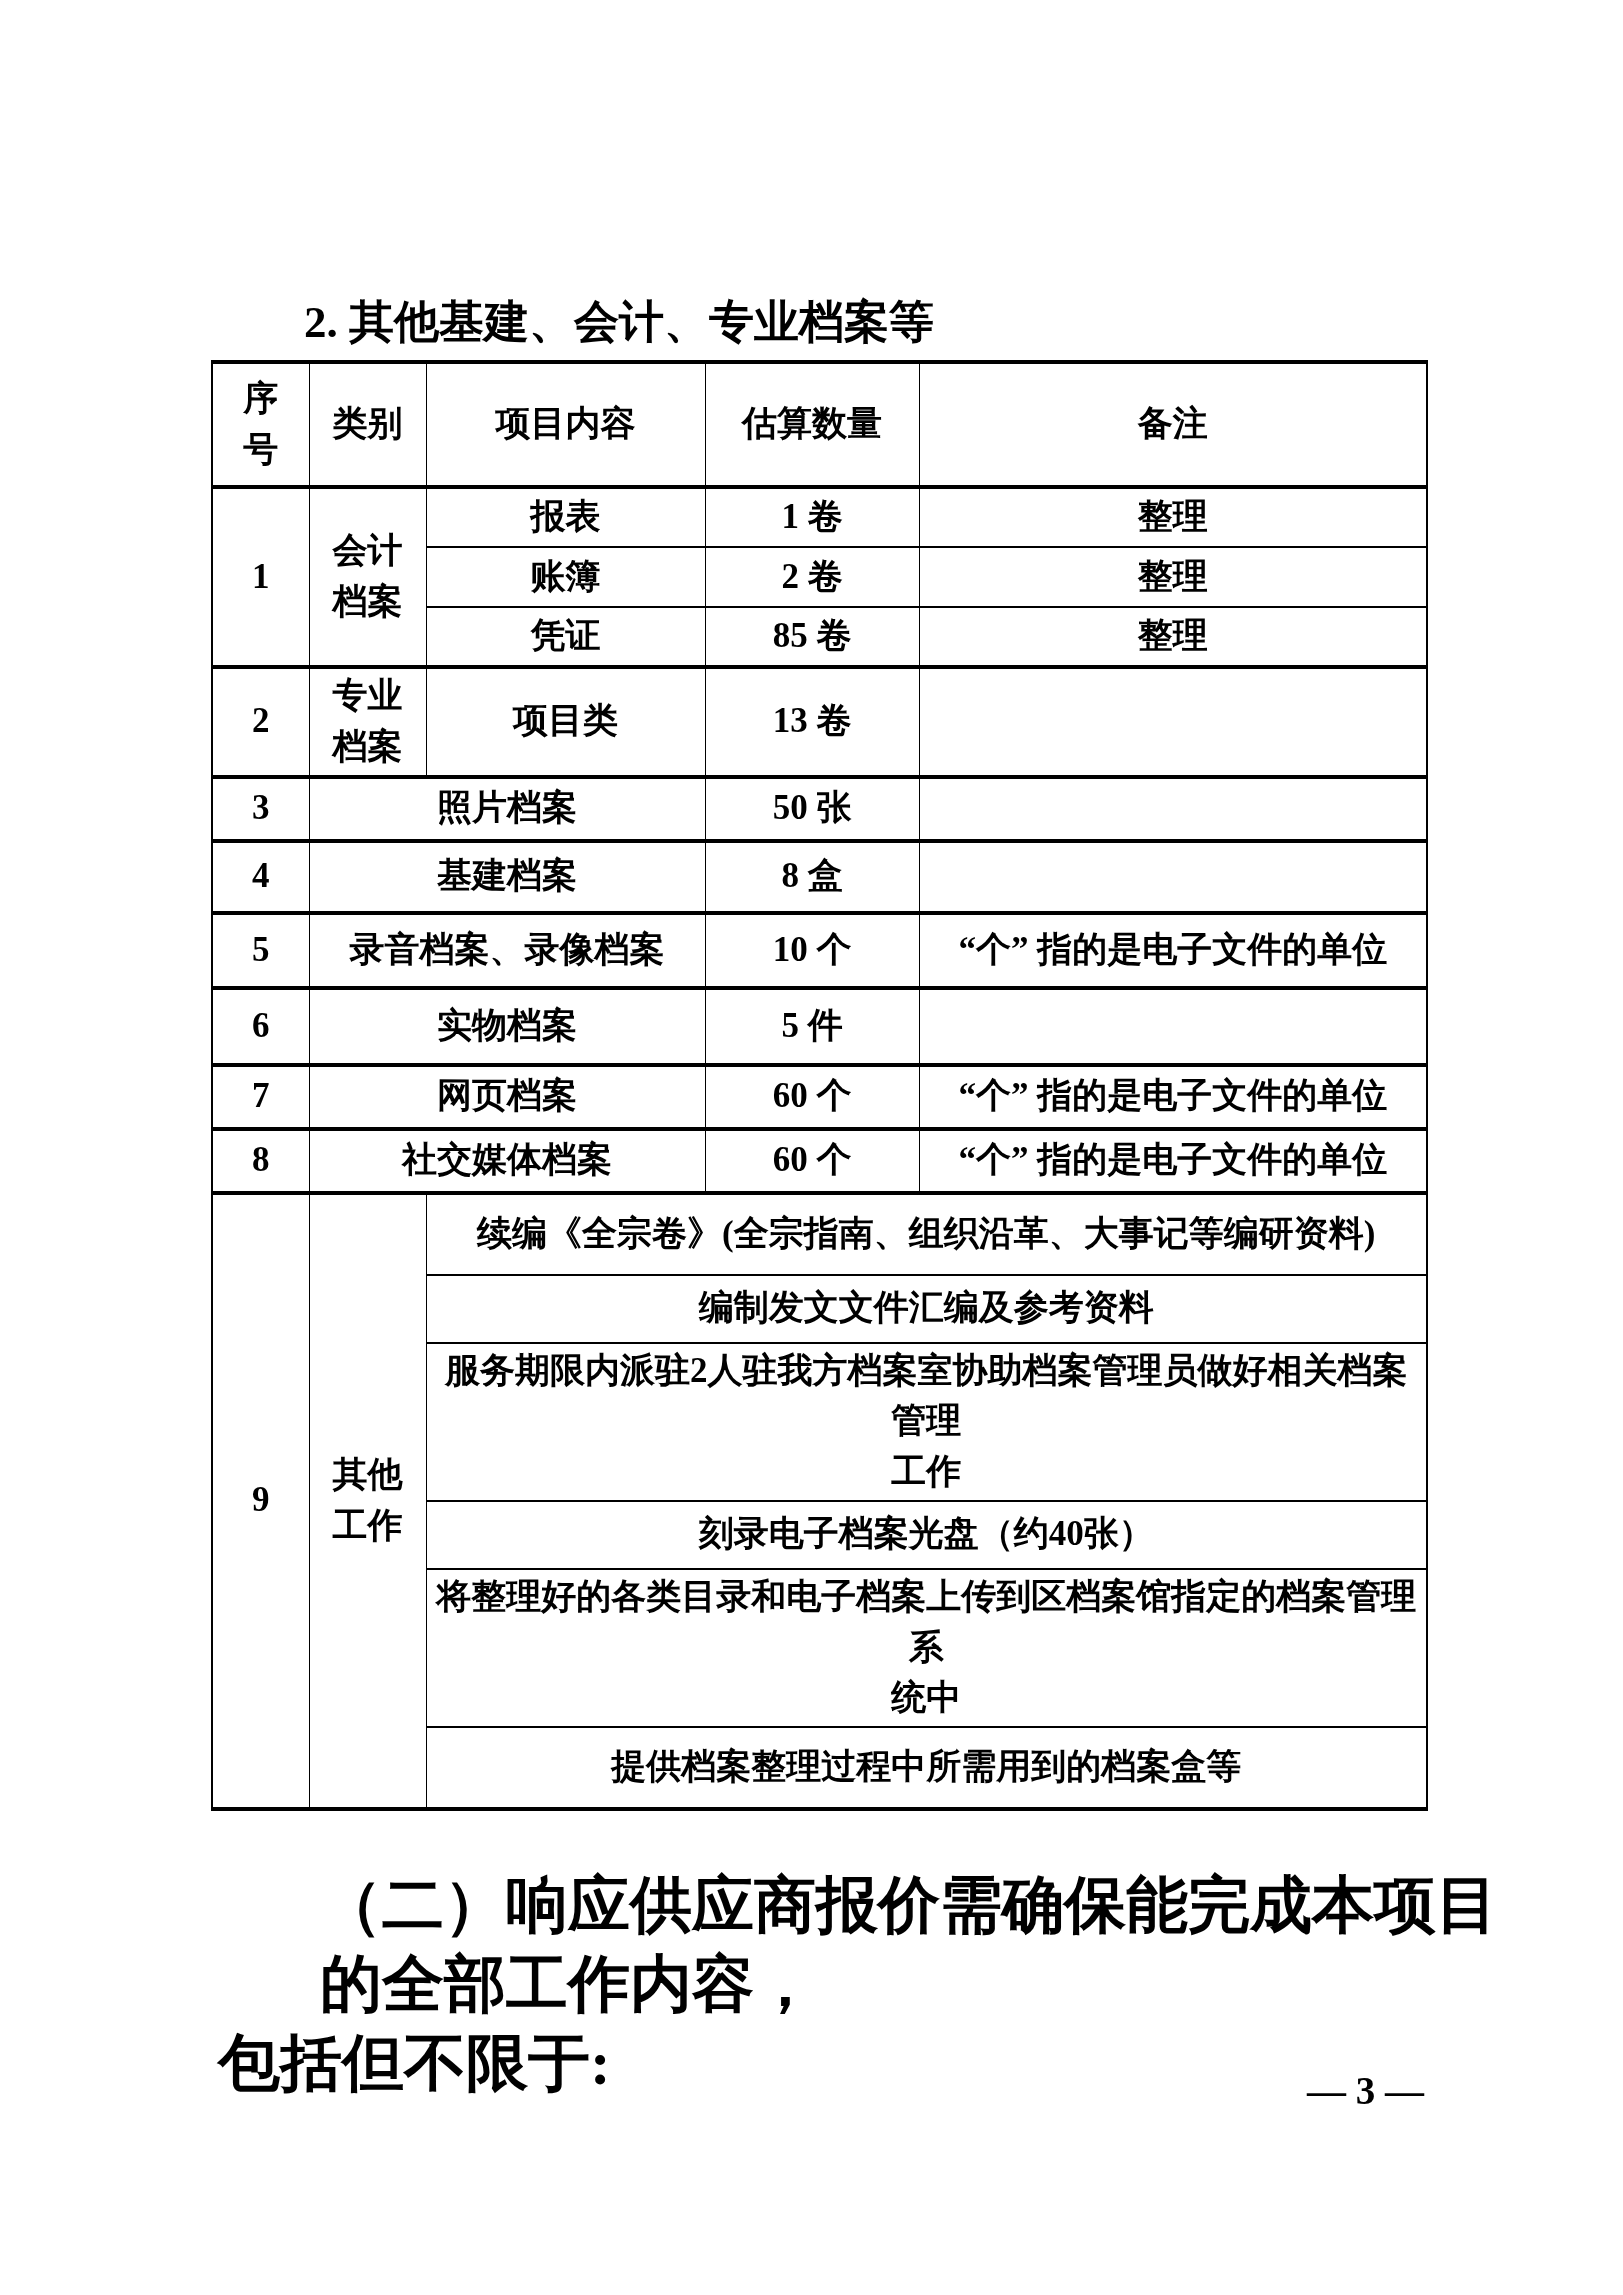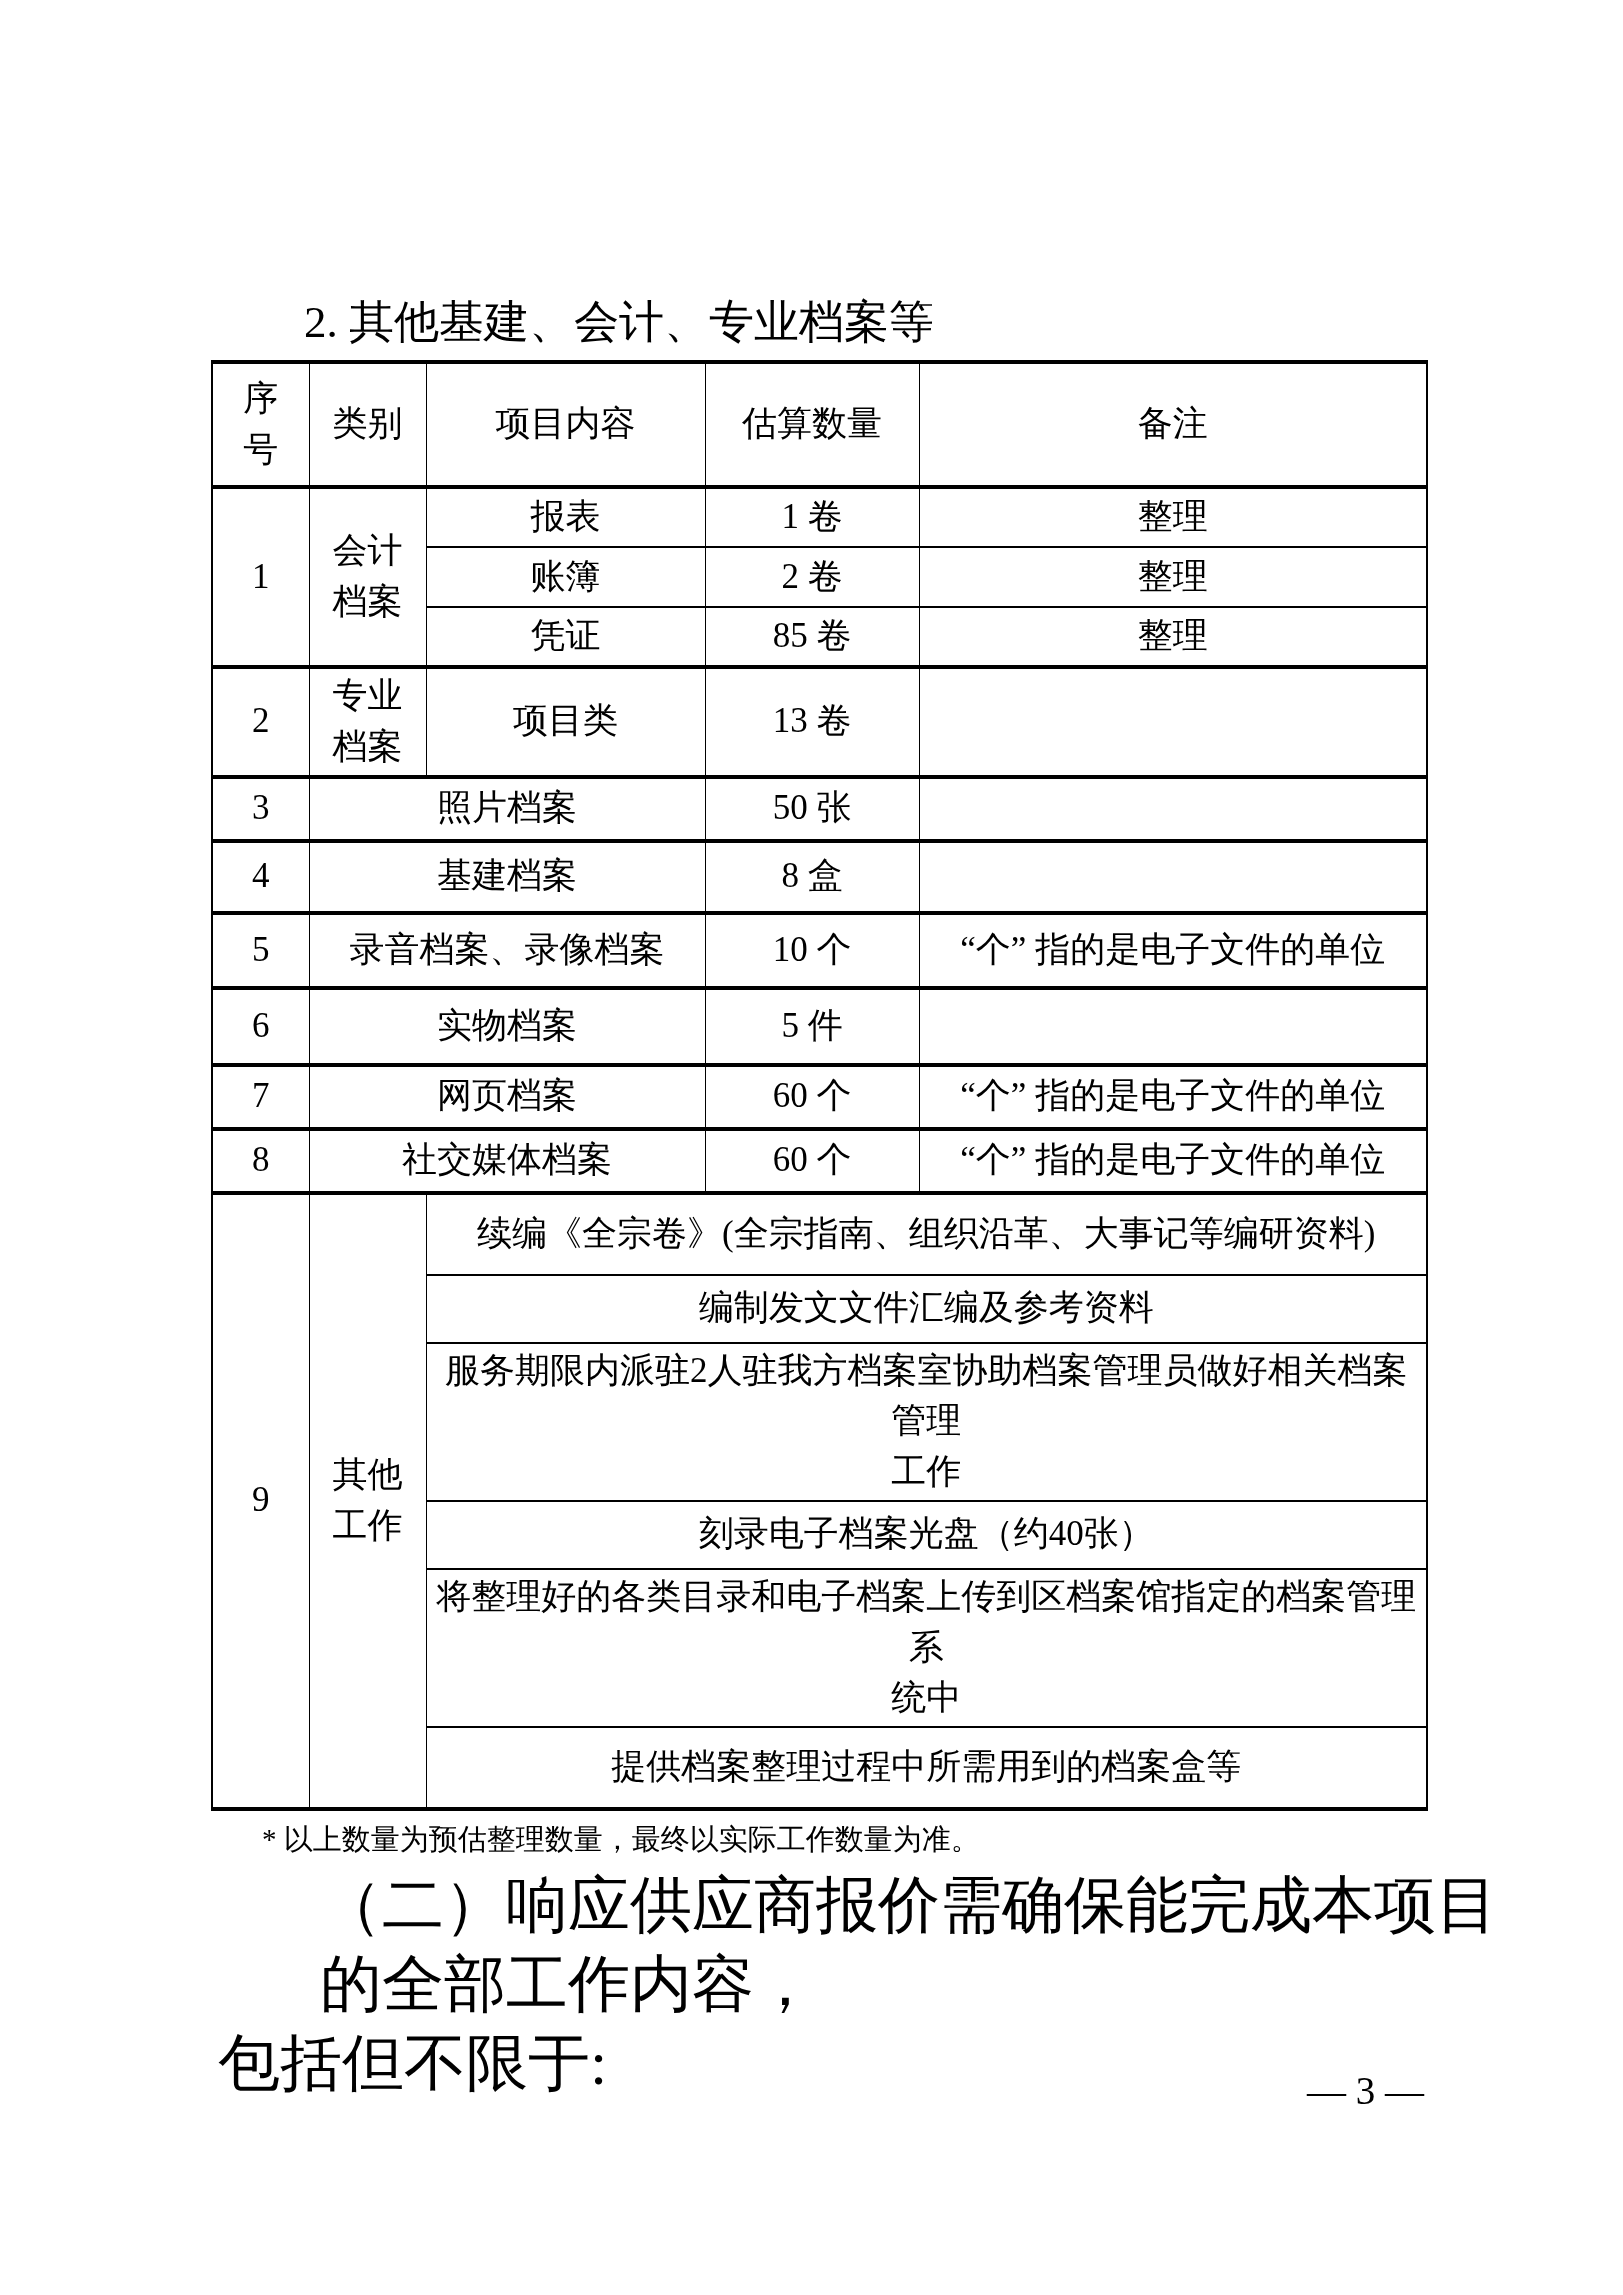--- a/index.html
+++ b/index.html
@@ -4,20 +4,21 @@
 <style>
   html,body{margin:0;padding:0;background:#ffffff;}
   .page{
     position:relative;
     width:1623px;
     height:2295px;
     background:#ffffff;
     font-family:"Liberation Serif","DejaVu Serif",serif;
     color:#000;
     overflow:hidden;
+    font-weight:bold;
   }
   .section-title{
     position:absolute;
     left:304px;
     top:289px;
     font-size:45px;
     line-height:66px;
     white-space:nowrap;
   }
   table.doc-table{
@@ -181,21 +182,20 @@
       <tr style="height:122px">
         <td colspan="3">将整理好的各类目录和电子档案上传到区档案馆指定的档案管理系
 统中</td>
       </tr>
       <tr style="height:82px">
         <td colspan="3">提供档案整理过程中所需用到的档案盒等</td>
       </tr>
     </tbody>
   </table>
 
-  <div class="footnote">* 以上数量为预估整理数量，最终以实际工作数量为准。</div>
 
   <div class="paragraph">
     <div class="indent">（二）响应供应商报价需确保能完成本项目的全部工作内容，</div>
     <div>包括但不限于:</div>
   </div>
 
   <div class="page-number">— 3 —</div>
 
 </div>
 

